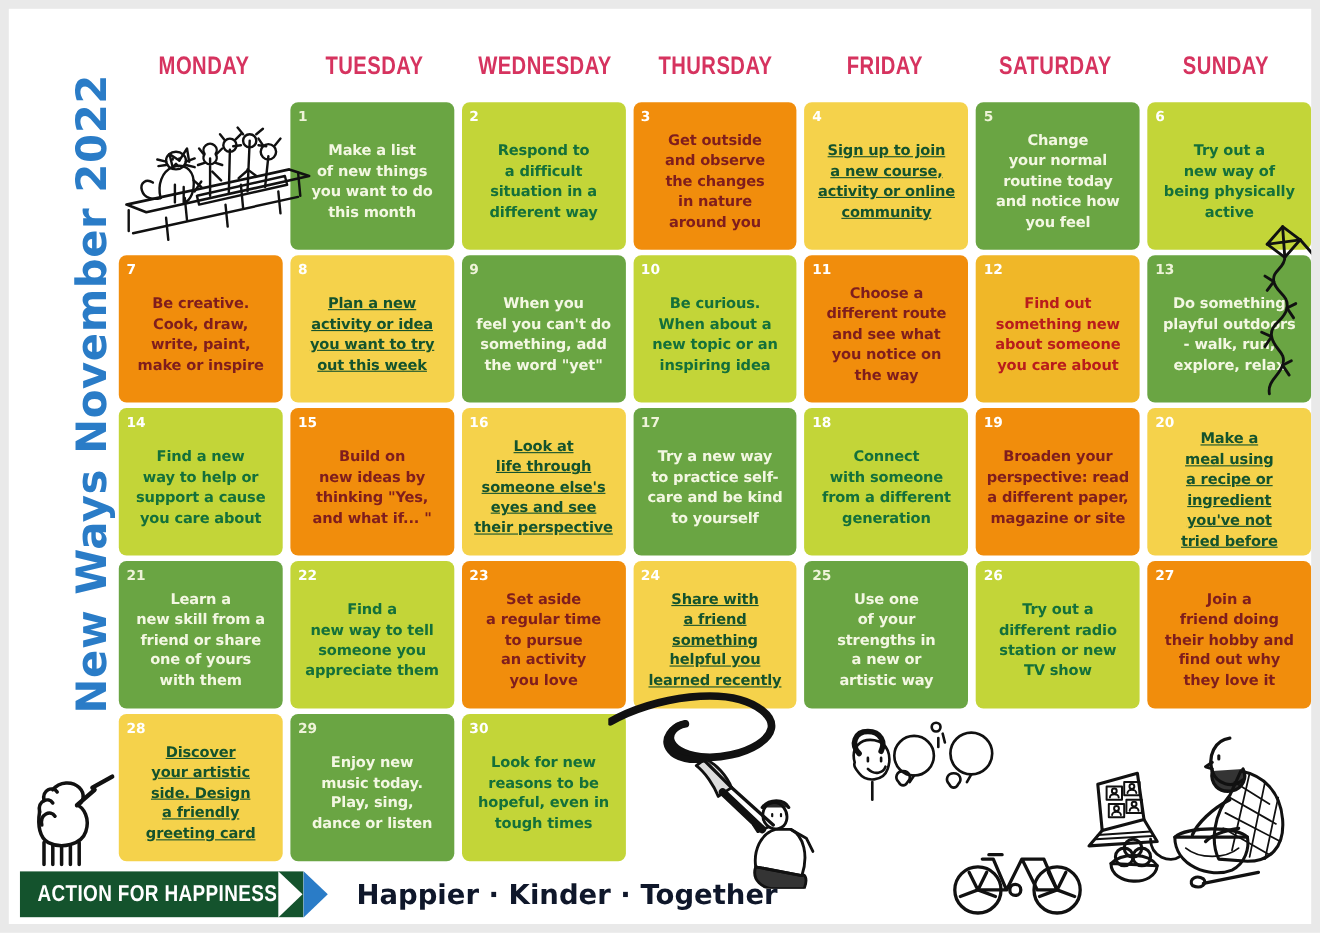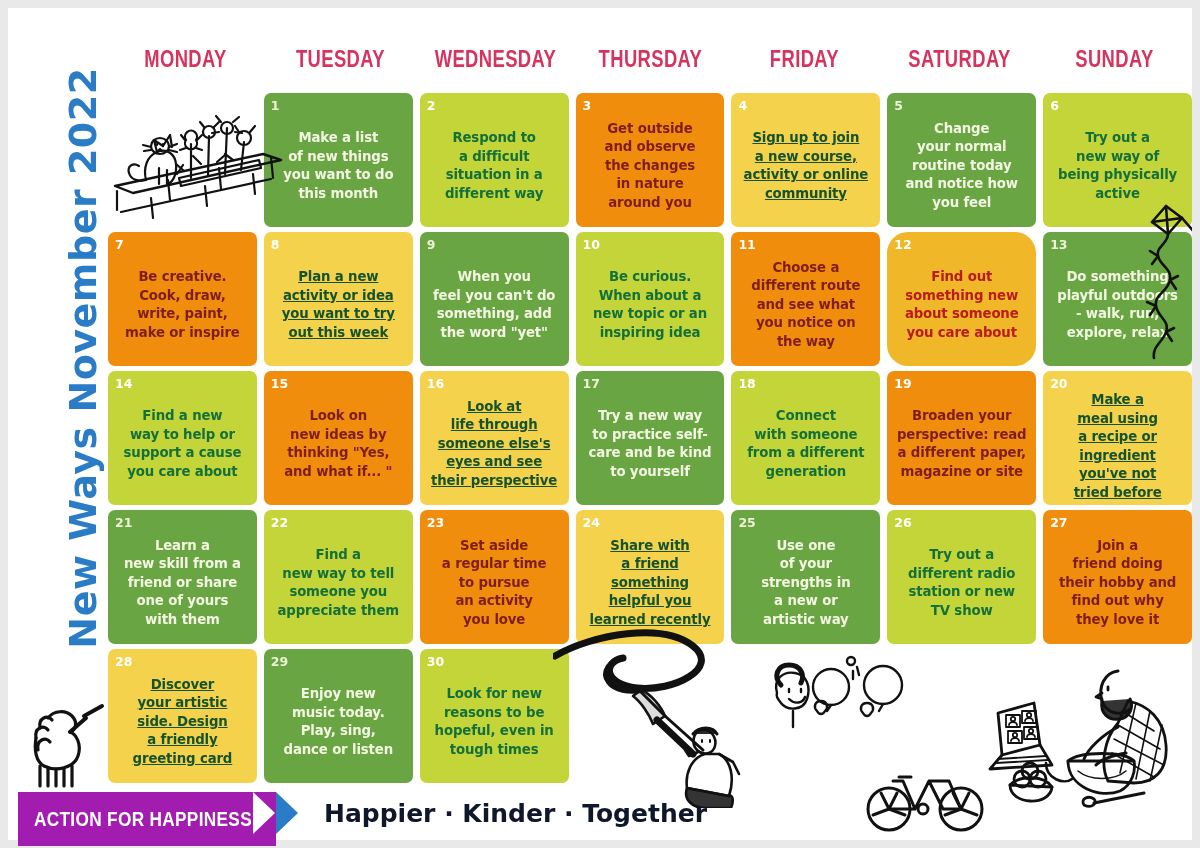--- a/index.html
+++ b/index.html
@@ -106,35 +106,35 @@
   .c-lime    {background:#c3d538;}
   .c-lime   .daynum{color:#ffffff;}
   .c-lime   .ctext {color:#14703a;}
 
   .c-yellow  {background:#f4d košice;}
   .c-yellow  {background:#f5d council;}
   .c-yellow  {background:#f5d24b;}
   .c-yellow .daynum{color:#ffffff;}
   .c-yellow .ctext {color:#14532d;text-decoration:underline;}
 
-  .c-amber   {background:#f0b728;border-radius:21px;}
+  .c-amber   {background:#f0b728;}
   .c-amber  .daynum{color:#ffffff;}
   .c-amber  .ctext {color:#b91c1c;}
 
   .c-orange  {background:#f18d0c;}
   .c-orange .daynum{color:#ffffff;}
   .c-orange .ctext {color:#7f1d1d;}
 
   
   #footer{
     position:absolute;left:0px;top:780px;width:1184px;height:52px;
   }
   #banner{
-    position:absolute;left:10px;top:4px;height:54px;width:258px;
-    background:#a21caf;
+    position:absolute;left:10px;top:4px;height:42px;width:258px;
+    background:#14532d;
     display:flex;align-items:center;
     padding-left:16px;
     box-sizing:border-box;
     clip-path:polygon(0 0, 100% 0, 100% 100%, 0 100%);
   }
   #banner-arrow{
     position:absolute;left:268px;top:4px;width:0;height:0;
     border-top:21px solid transparent;
     border-bottom:21px solid transparent;
     border-left:22px solid #2a7cc7;
@@ -293,21 +293,21 @@
       </div>
       <div class="cell c-lime">
         <div class="daynum">14</div>
         <div class="ctext">Find a new
 way to help or
 support a cause
 you care about</div>
       </div>
       <div class="cell c-orange">
         <div class="daynum">15</div>
-        <div class="ctext">Look on
+        <div class="ctext">Build on
 new ideas by
 thinking "Yes,
 and what if... "</div>
       </div>
       <div class="cell c-yellow">
         <div class="daynum">16</div>
         <div class="ctext">Look at
 life through
 someone else's
 eyes and see

